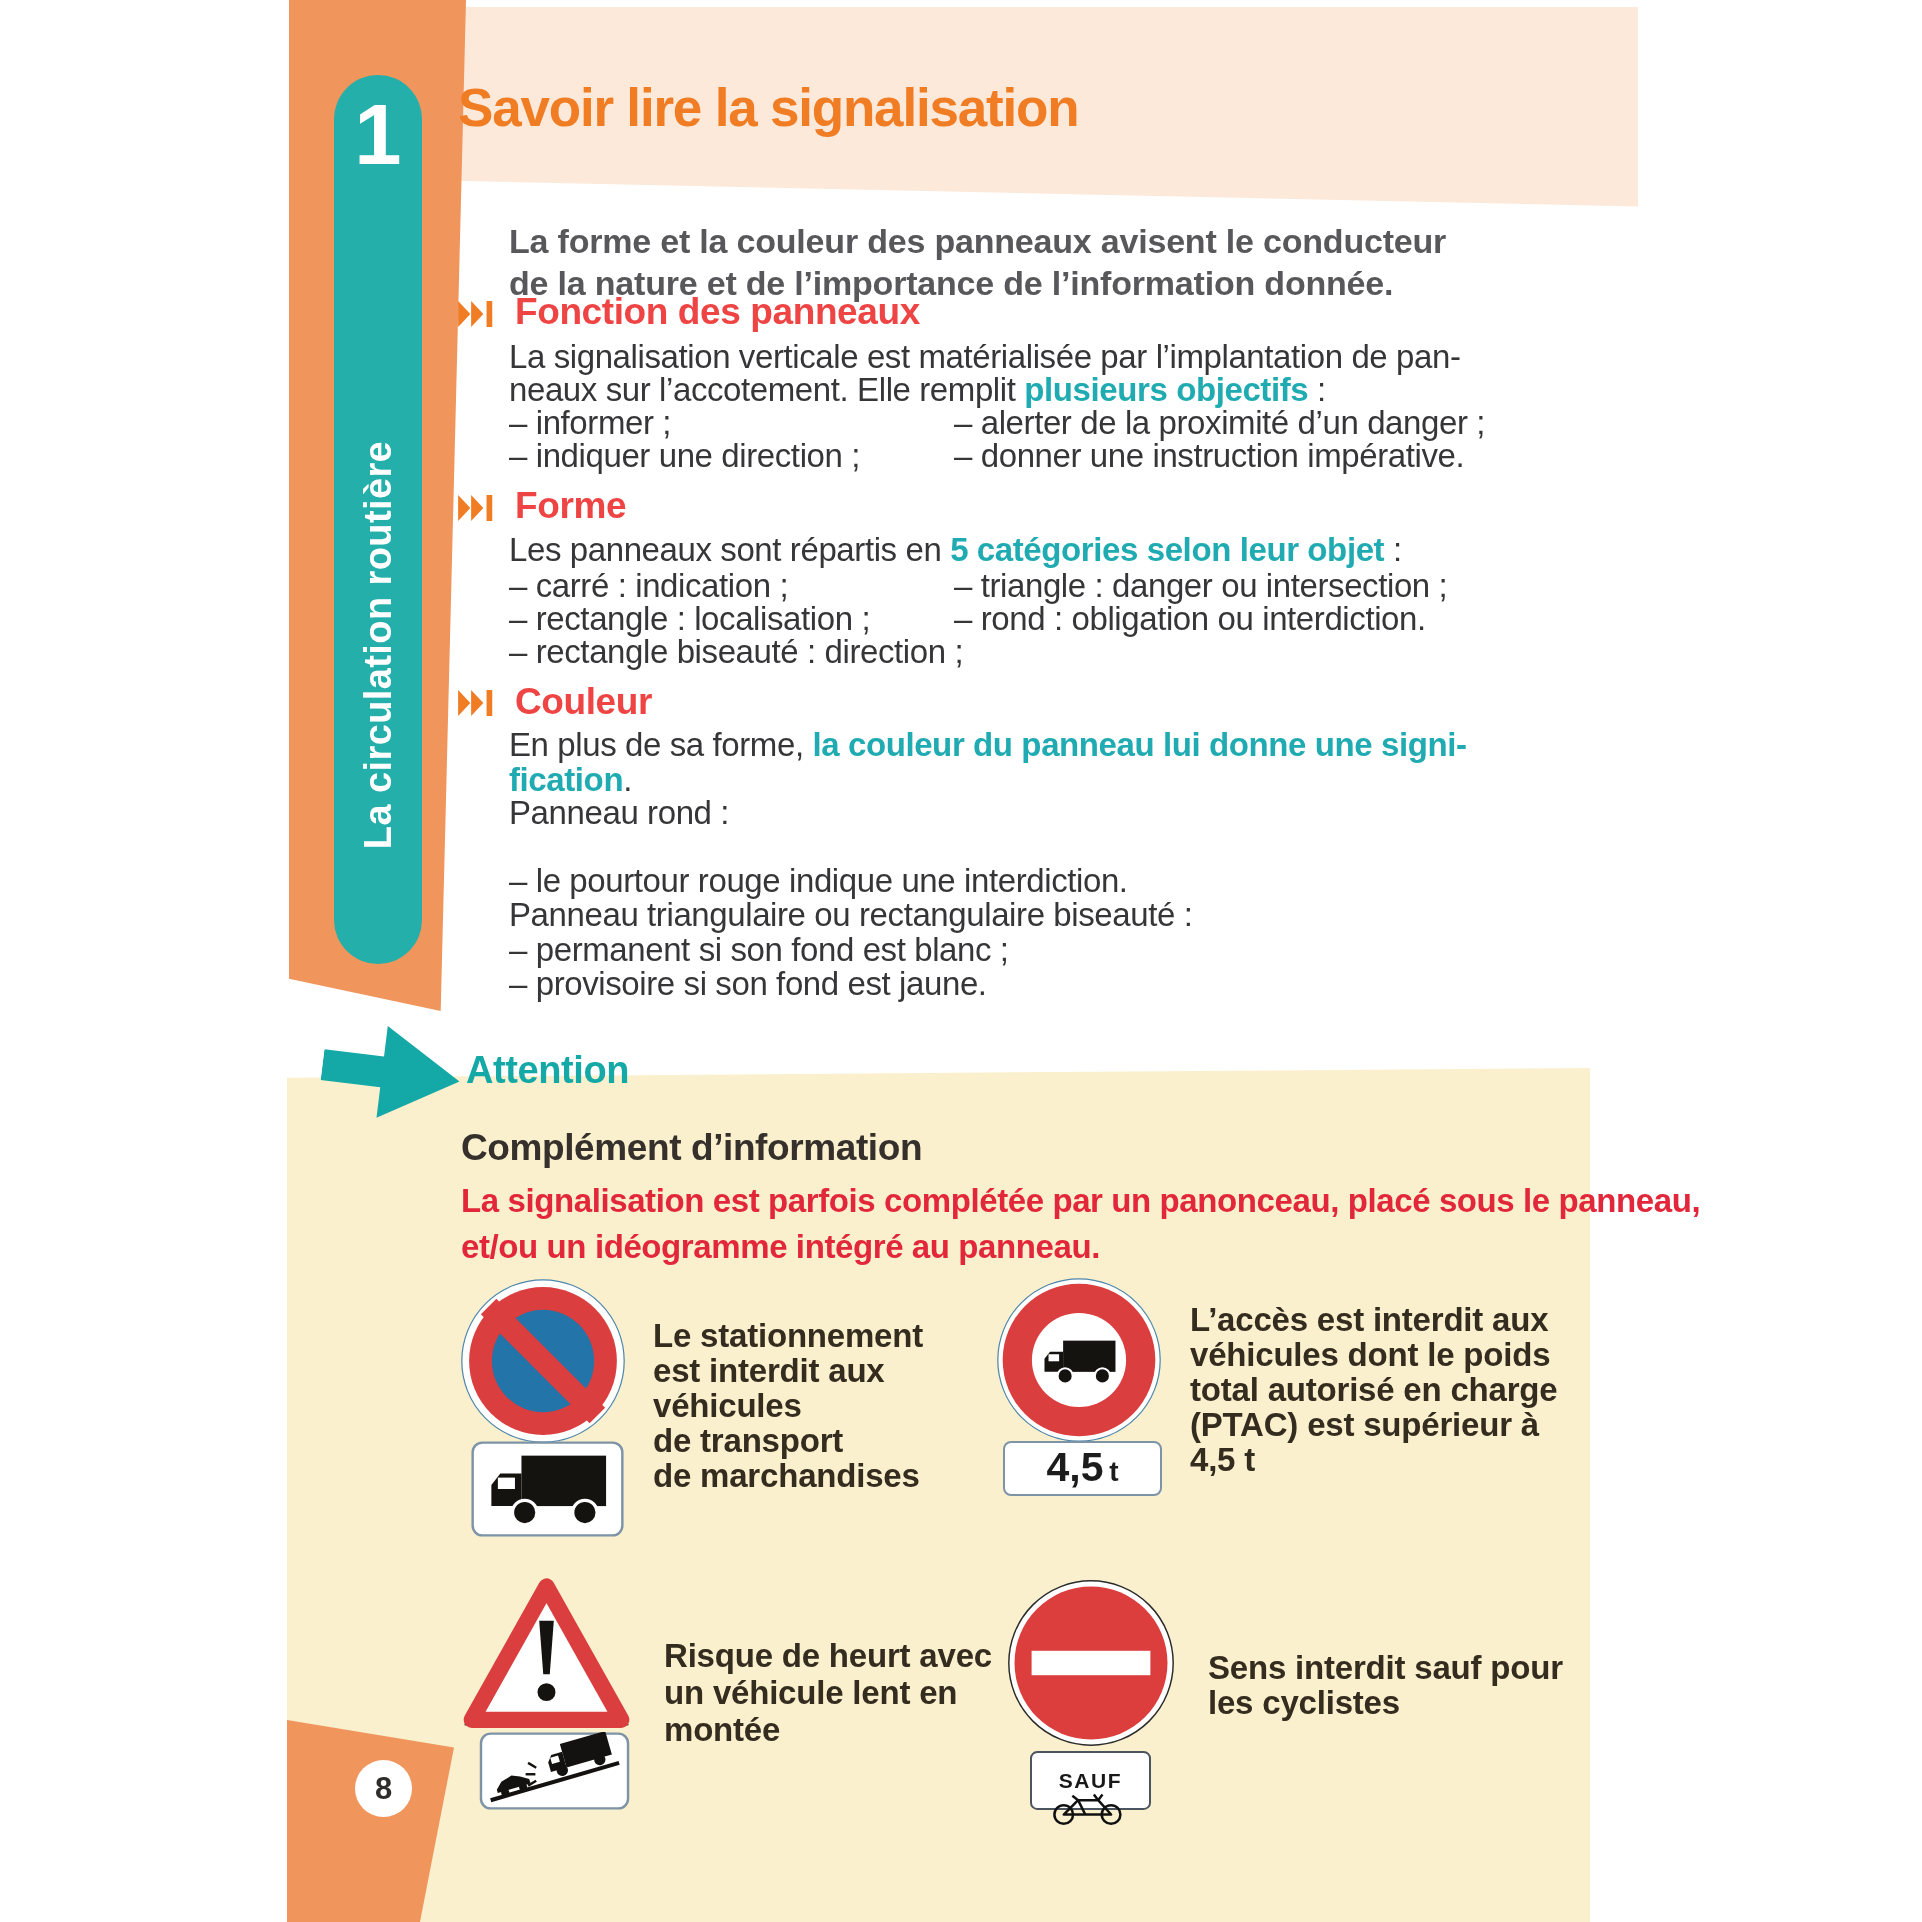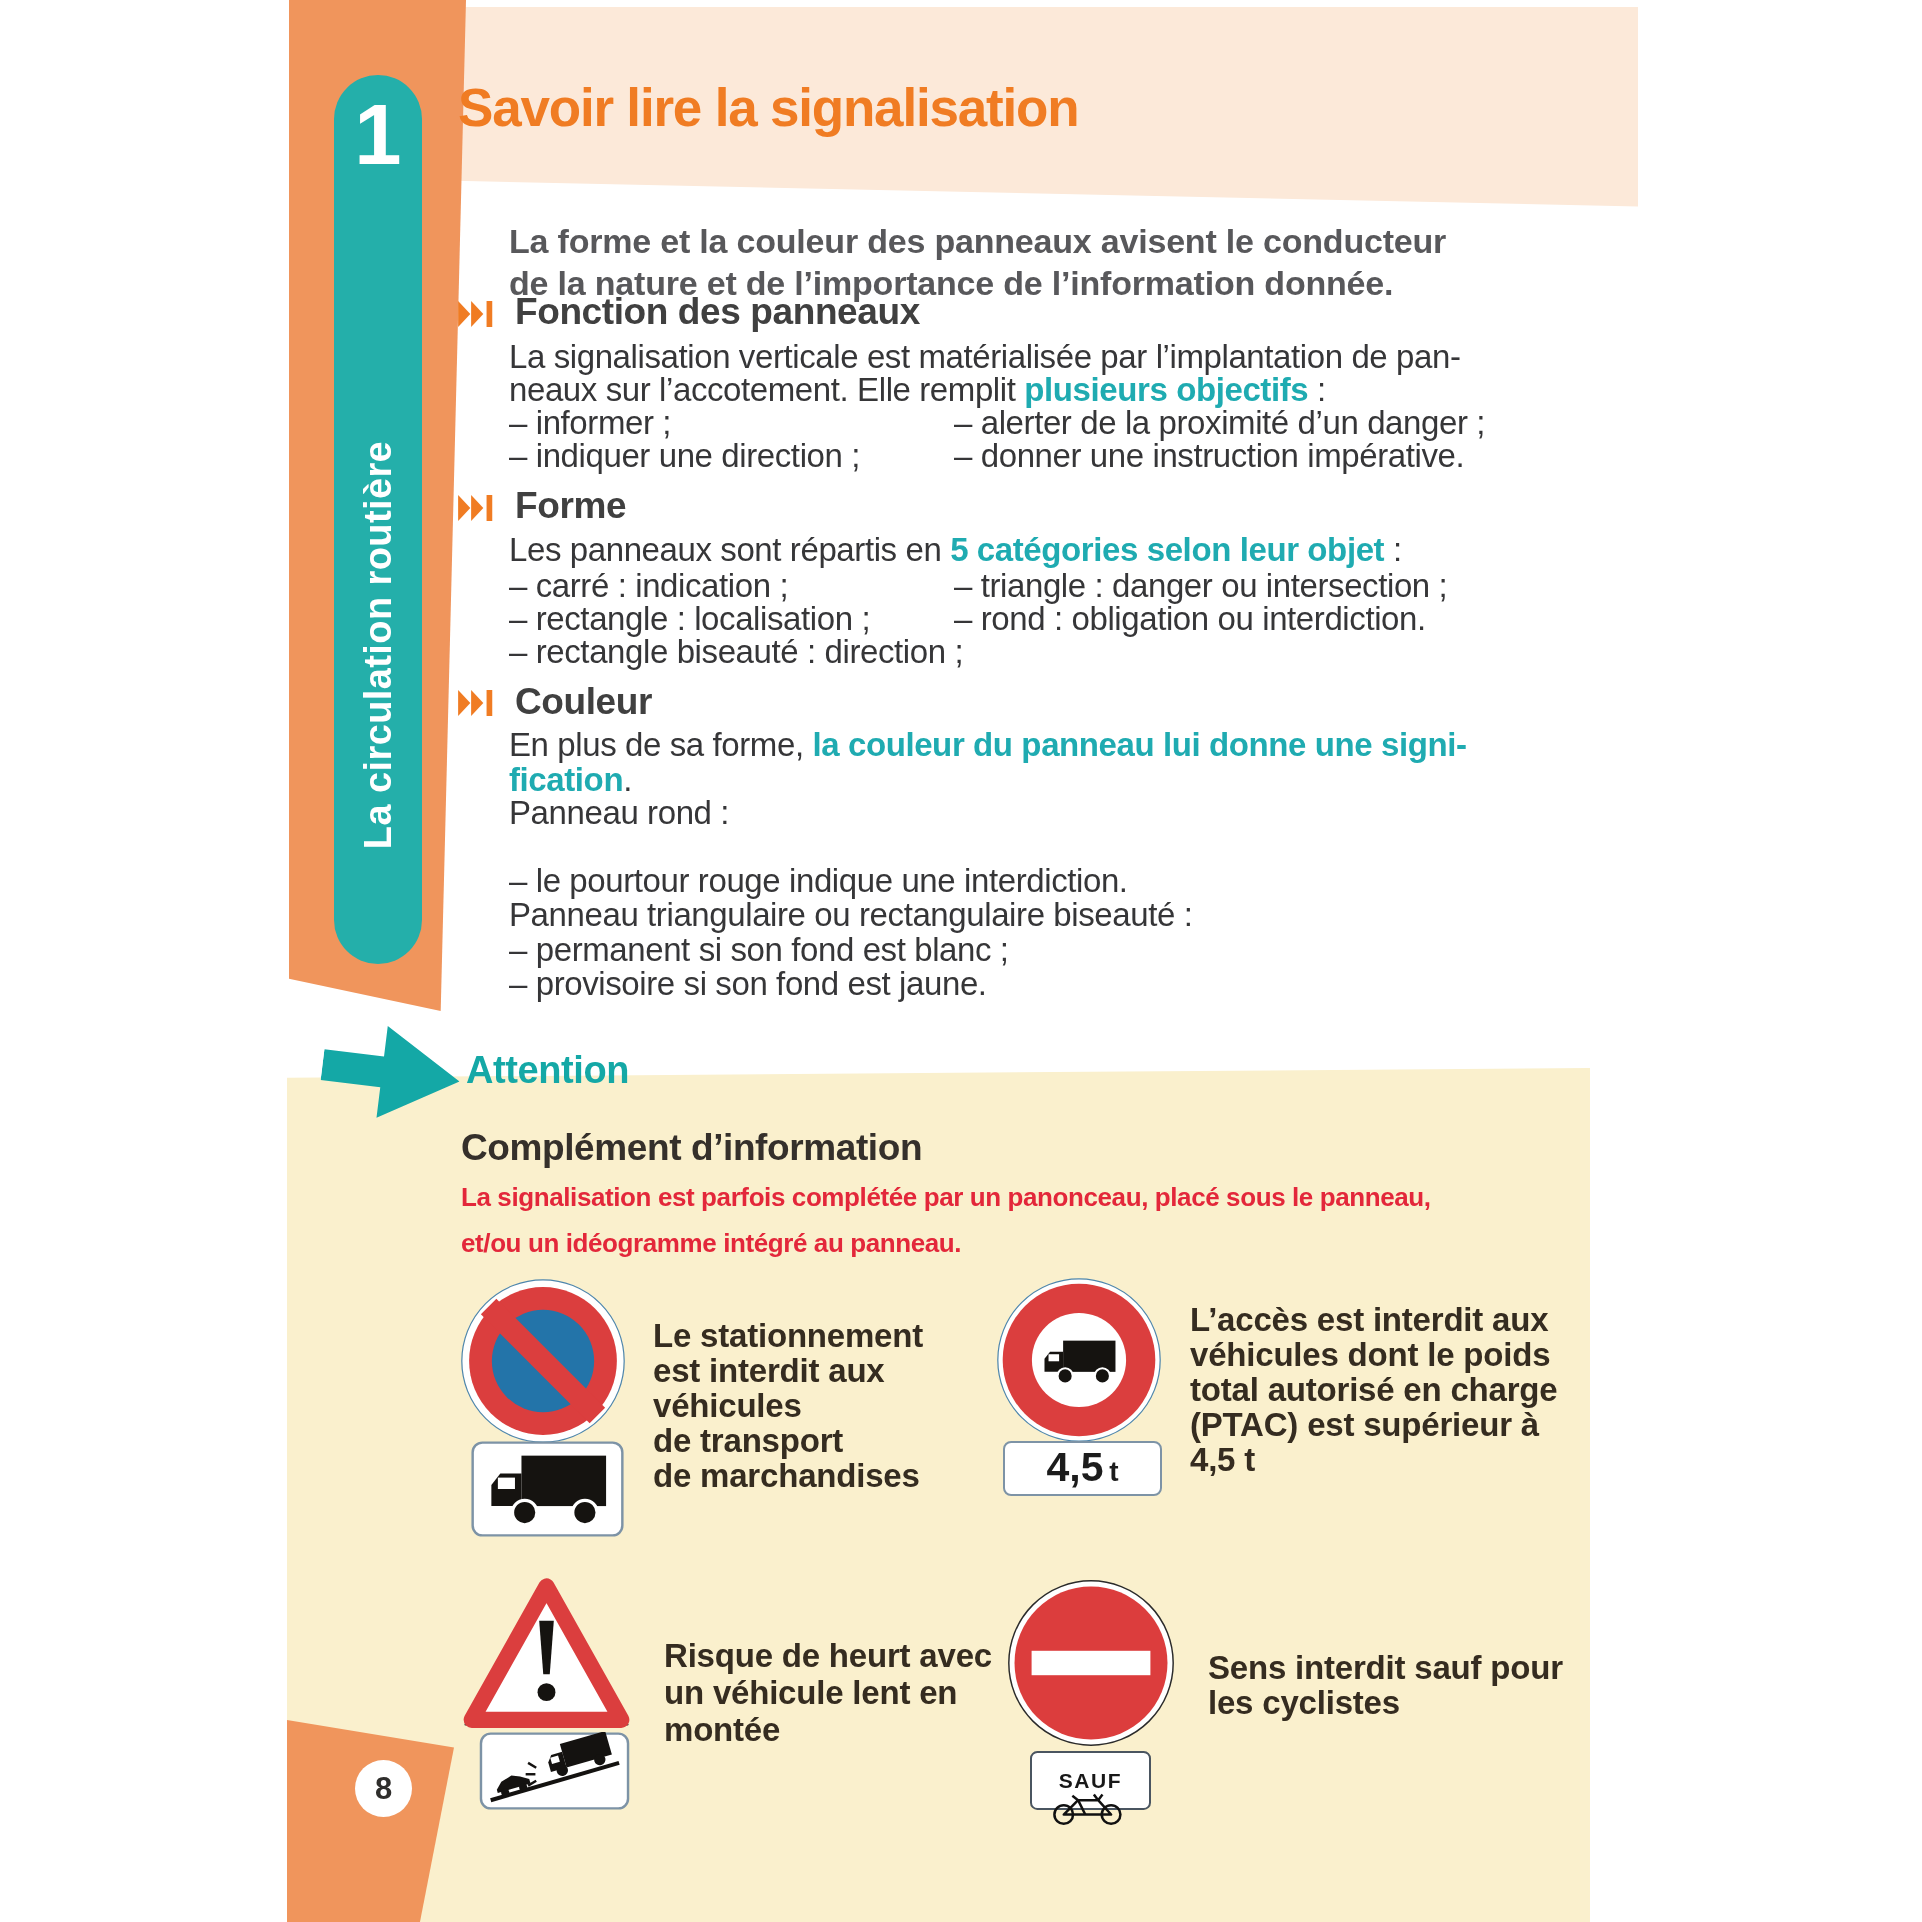--- a/index.html
+++ b/index.html
@@ -18,33 +18,33 @@
               font-size:85px;font-weight:700;color:#ffffff;}
   .chapter-title{position:absolute;left:50%;top:570px;transform:translate(-50%,-50%) rotate(-90deg);
               font-size:38px;font-weight:700;color:#ffffff;white-space:nowrap;letter-spacing:0.4px;}
 
   .page-title{position:absolute;left:458px;top:77px;font-size:53px;font-weight:700;color:#F07C23;
               letter-spacing:-1.2px;z-index:4;}
 
   .intro{font-size:34px;font-weight:700;color:#58585B;letter-spacing:-0.2px;z-index:4;margin-top:8px;}
 
   .sec-marker{position:absolute;width:36px;height:26px;z-index:4;}
-  .head{font-size:37px;font-weight:700;color:#404040;letter-spacing:-0.4px;z-index:4;text-align:right;}
+  .head{font-size:37px;font-weight:700;color:#ef4444;letter-spacing:-0.4px;z-index:4;text-align:right;}
 
   .body{font-size:33px;color:#363638;letter-spacing:-0.4px;z-index:4;}
   .teal{color:#1FABB1;font-weight:700;}
 
   .attn-label{font-size:38px;font-weight:700;color:#14A8A6;letter-spacing:-0.4px;z-index:5;}
   .attn-arrow{position:absolute;left:322px;top:1015px;width:138px;height:116px;z-index:5;
               transform:rotate(7deg);}
 
   .cream-box{position:absolute;left:287px;top:1068px;width:1303px;height:854px;background:#FAF0CD;
               clip-path:polygon(0 9.8px,100% 0,100% 100%,0 100%);z-index:1;}
   .info-head{font-size:37px;font-weight:700;color:#35302B;letter-spacing:-0.4px;z-index:4;}
-  .red-line{font-size:26px;font-weight:700;color:#E3273A;letter-spacing:-0.4px;z-index:4;}
+  .red-line{font-size:33px;font-weight:700;color:#E3273A;letter-spacing:-0.4px;z-index:4;}
 
   .cap{position:absolute;z-index:4;}
   .cap div{font-size:33px;font-weight:700;color:#352C20;letter-spacing:-0.2px;line-height:35px;}
 
   .sign{position:absolute;z-index:4;}
 
   .panel-45{position:absolute;left:1003px;top:1441px;width:159px;height:55px;background:#fff;
             border:2.4px solid #7D93A6;border-radius:8.1px;box-sizing:border-box;z-index:4;
             display:flex;align-items:baseline;justify-content:center;}
   .panel-45 .big{font-size:41px;font-weight:700;color:#1C1C1C;line-height:49px;}

